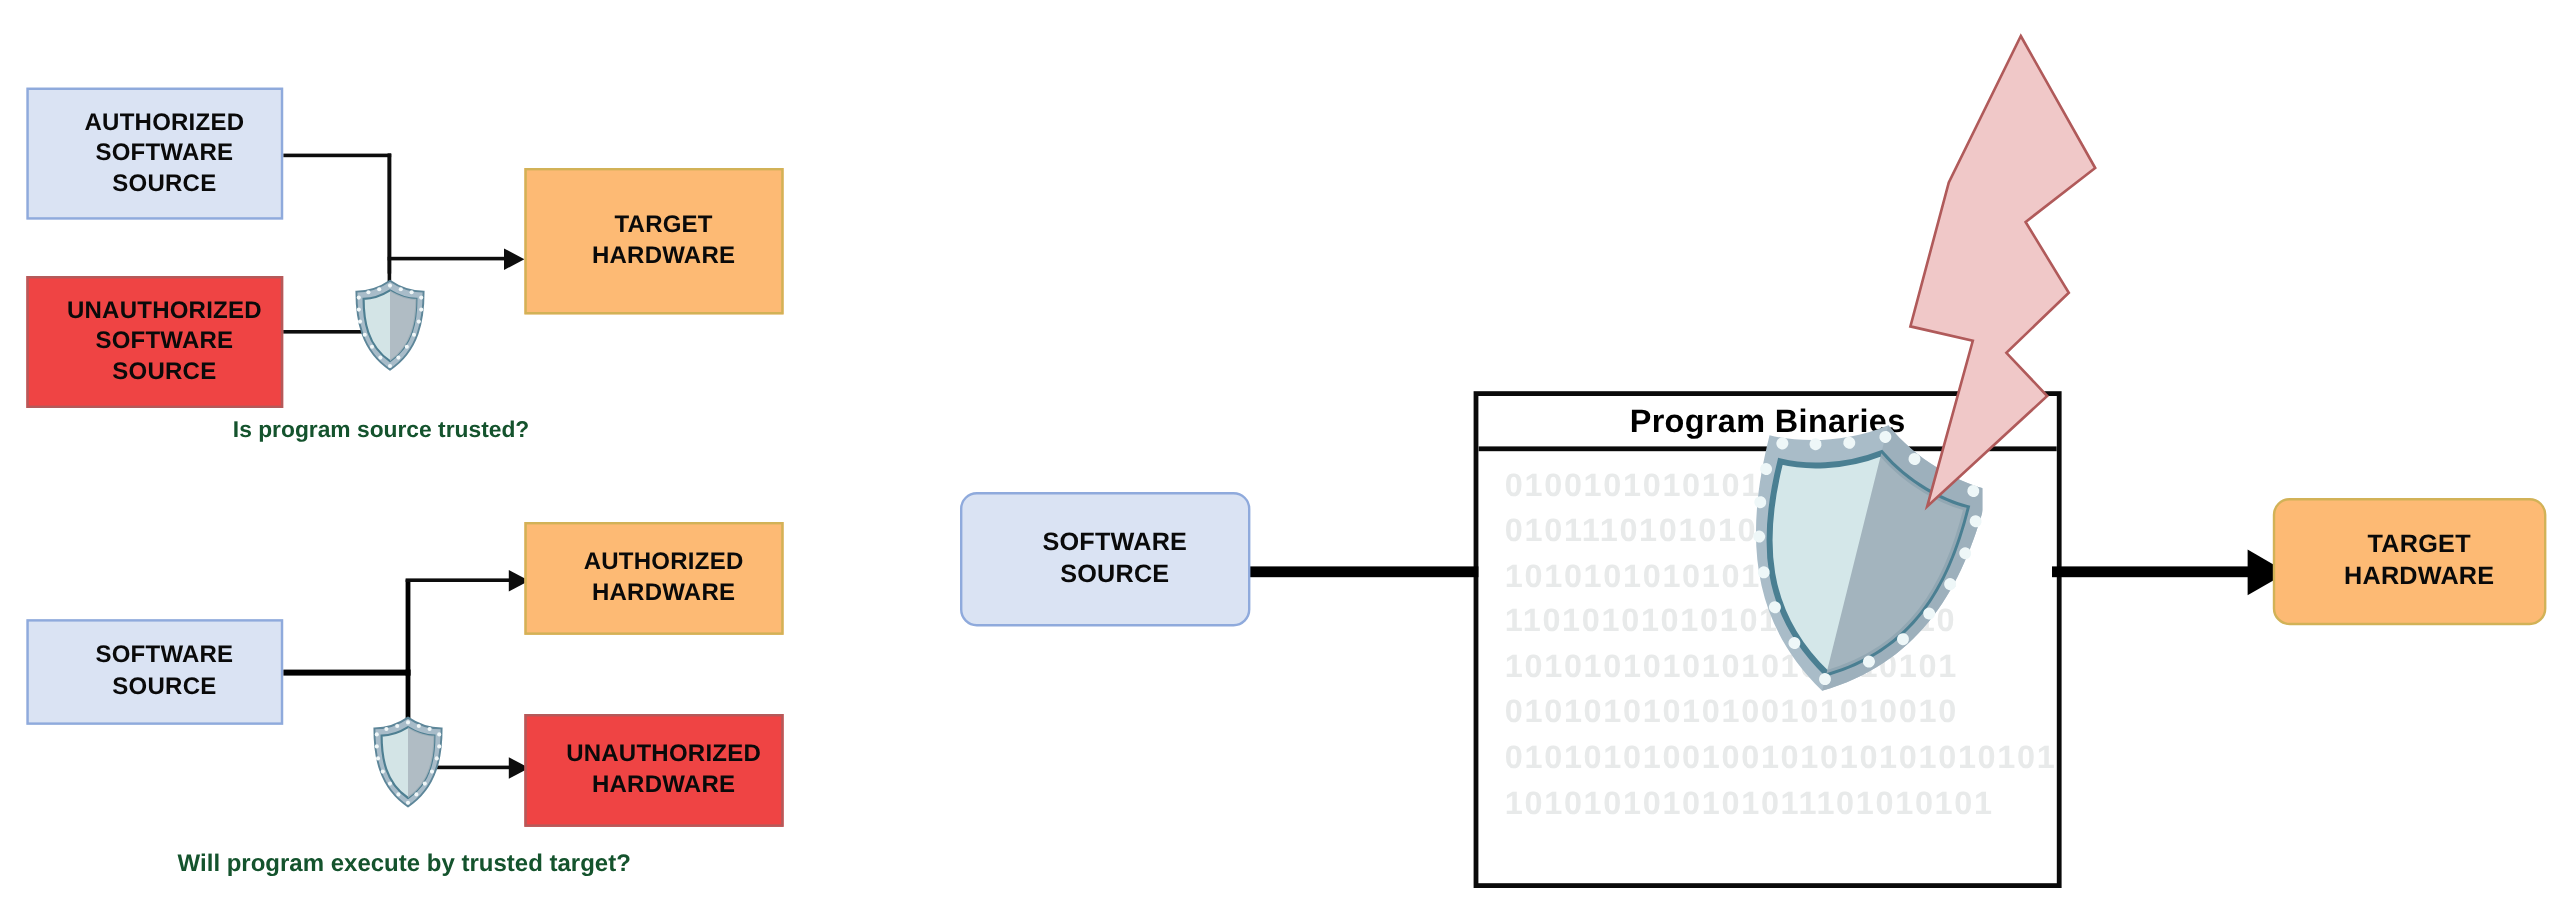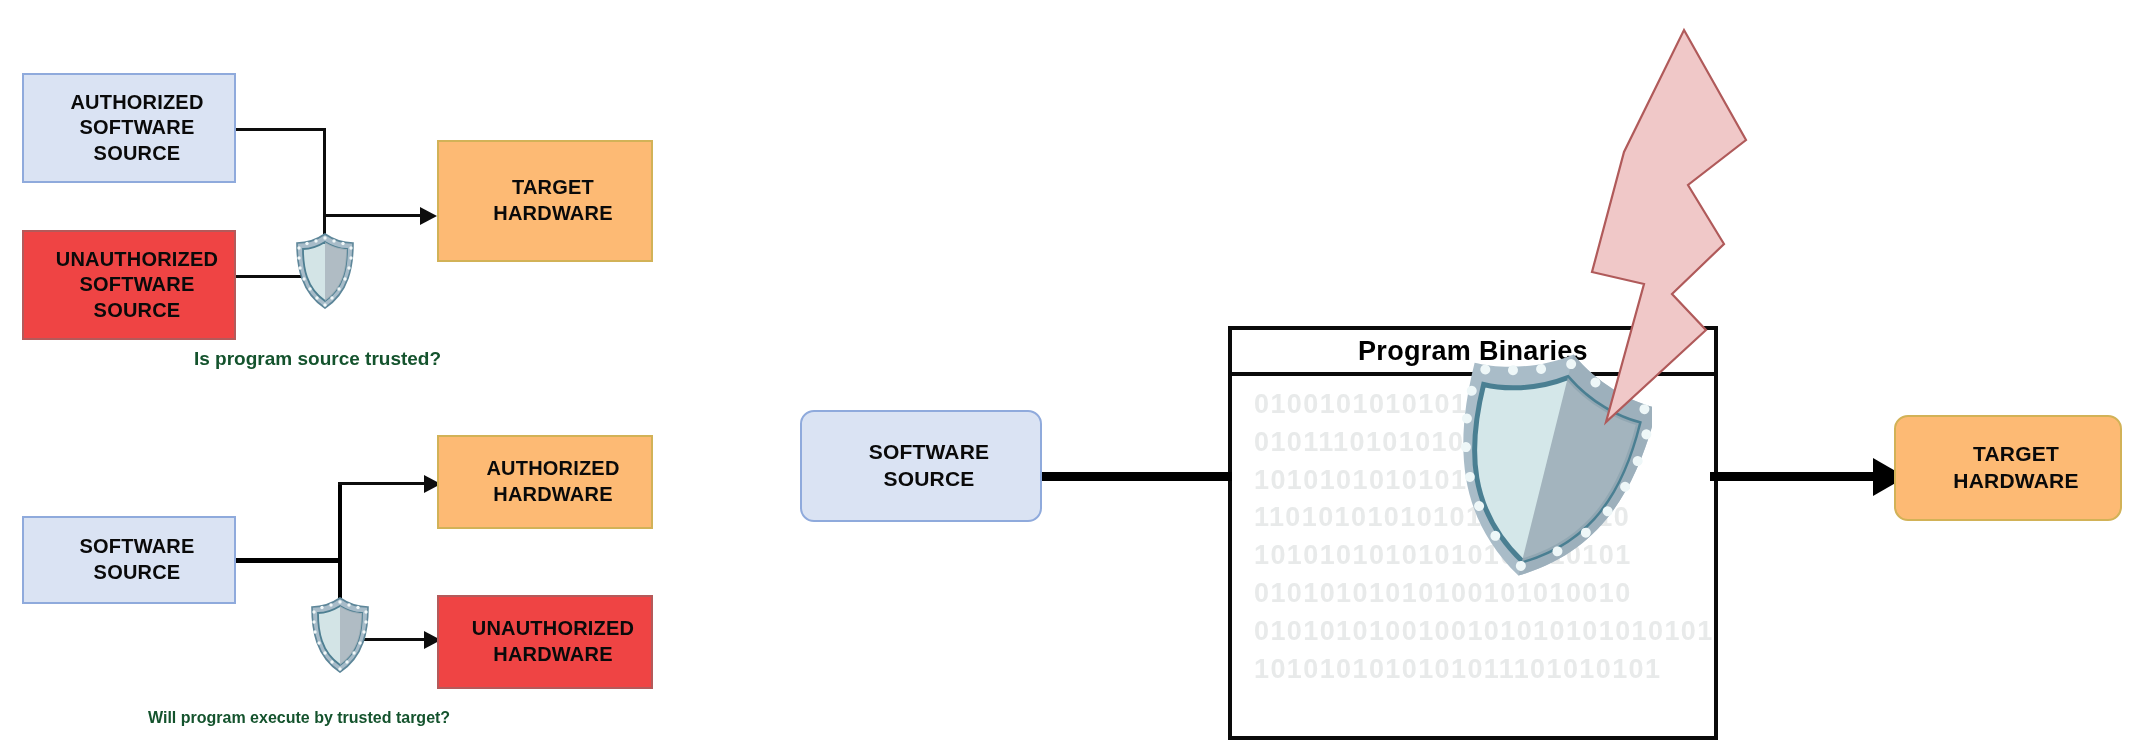--- a/index.html
+++ b/index.html
@@ -222,21 +222,21 @@
         <circle cx="10" cy="47" r="1.7"></circle>
           <circle cx="6" cy="36" r="1.7"></circle>
           <circle cx="5" cy="26" r="1.7"></circle>
         <circle cx="5" cy="16" r="1.7"></circle>
           <circle cx="13" cy="11.5" r="1.7"></circle>
           <circle cx="22" cy="9" r="1.7"></circle>
       </g>
     </svg>
   </div>
 
-  <div class="caption" style="left:148px;top:709px;font-size:16px;">Will program execute by trusted target?</div>
+  <div class="caption" style="left:148px;top:709px;font-size:20px;">Will program execute by trusted target?</div>
 
   <div class="node blue round" style="left:800px;top:410px;width:242px;height:112px;font-size:21px;">
     <span class="lbl">SOFTWARE
 SOURCE</span>
   </div>
 
   <div class="ln thick" style="left:1040px;top:472px;width:192px;height:9px;"></div>
 
   <div class="ln thick" style="left:1710px;top:472px;width:172px;height:9px;"></div>
   <div class="arrowhead big" style="left:1873px;top:458px;"></div>

